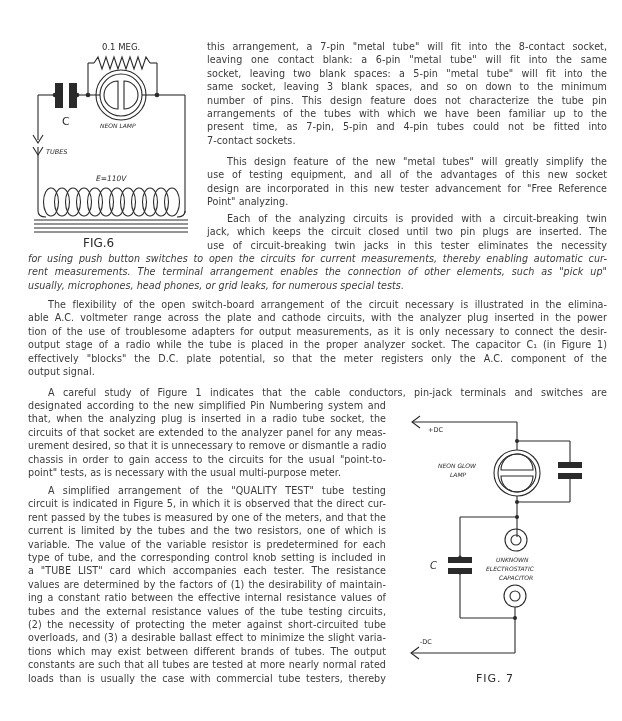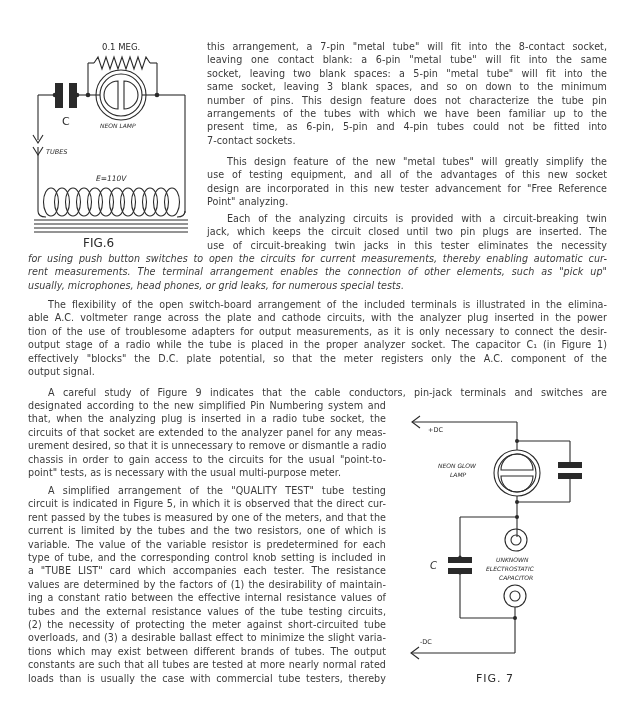--- a/index.html
+++ b/index.html
@@ -83,21 +83,21 @@
   <text class="figcap" x="63" y="212" font-size="12">FIG.6</text>
 </svg>
 
 <div class="p" style="left:207px;top:40px;width:400px;">
   <span class="ln">this arrangement, a 7-pin "metal tube" will fit into the 8-contact socket,</span>
   <span class="ln">leaving one contact blank: a 6-pin "metal tube" will fit into the same</span>
   <span class="ln">socket, leaving two blank spaces: a 5-pin "metal tube" will fit into the</span>
   <span class="ln">same socket, leaving 3 blank spaces, and so on down to the minimum</span>
   <span class="ln">number of pins.  This design feature does not characterize the tube pin</span>
   <span class="ln">arrangements of the tubes with which we have been familiar up to the</span>
-  <span class="ln">present time, as 6-pin, 5-pin and 4-pin tubes could not be fitted into</span>
+  <span class="ln">present time, as 7-pin, 5-pin and 4-pin tubes could not be fitted into</span>
   <span class="ln last">7-contact sockets.</span>
 </div>
 
 <div class="p" style="left:207px;top:155px;width:400px;">
   <span class="ln" style="padding-left:20px;">This design feature of the new "metal tubes" will greatly simplify the</span>
   <span class="ln">use of testing equipment, and all of the advantages of this new socket</span>
   <span class="ln">design are incorporated in this new tester advancement for "Free Reference</span>
   <span class="ln last">Point" analyzing.</span>
 </div>
 
@@ -106,30 +106,30 @@
   <span class="ln">jack, which keeps the circuit closed until two pin plugs are inserted.  The</span>
   <span class="ln">use of circuit-breaking twin jacks in this tester eliminates the necessity</span>
 </div>
 <div class="p" style="left:28px;top:252px;width:579px;font-style:italic;">
   <span class="ln">for using push button switches to open the circuits for current measurements, thereby enabling automatic cur-</span>
   <span class="ln">rent measurements.  The terminal arrangement enables the connection of other elements, such as "pick up"</span>
   <span class="ln last">usually, microphones, head phones, or grid leaks, for numerous special tests.</span>
 </div>
 
 <div class="p" style="left:28px;top:298px;width:579px;">
-  <span class="ln" style="padding-left:20px;">The flexibility of the open switch-board arrangement of the included terminals is illustrated in the elimina-</span>
+  <span class="ln" style="padding-left:20px;">The flexibility of the open switch-board arrangement of the circuit necessary is illustrated in the elimina-</span>
   <span class="ln">able A.C. voltmeter range across the plate and cathode circuits, with the analyzer plug inserted in the power</span>
   <span class="ln">tion of the use of troublesome adapters for output measurements, as it is only necessary to connect the desir-</span>
   <span class="ln">output stage of a radio while the tube is placed in the proper analyzer socket.  The capacitor C₁ (in Figure 1)</span>
   <span class="ln">effectively "blocks" the D.C. plate potential, so that the meter registers only the A.C. component of the</span>
   <span class="ln last">output signal.</span>
 </div>
 
 <div class="p" style="left:28px;top:386px;width:579px;">
-  <span class="ln" style="padding-left:20px;">A careful study of Figure 9 indicates that the cable conductors, pin-jack terminals and switches are</span>
+  <span class="ln" style="padding-left:20px;">A careful study of Figure 1 indicates that the cable conductors, pin-jack terminals and switches are</span>
 </div>
 <div class="p" style="left:28px;top:399px;width:358px;">
   <span class="ln">designated according to the new simplified Pin Numbering system and</span>
   <span class="ln">that, when the analyzing plug is inserted in a radio tube socket, the</span>
   <span class="ln">circuits of that socket are extended to the analyzer panel for any meas-</span>
   <span class="ln">urement desired, so that it is unnecessary to remove or dismantle a radio</span>
   <span class="ln">chassis in order to gain access to the circuits for the usual "point-to-</span>
   <span class="ln last">point" tests, as is necessary with the usual multi-purpose meter.</span>
 </div>
 

